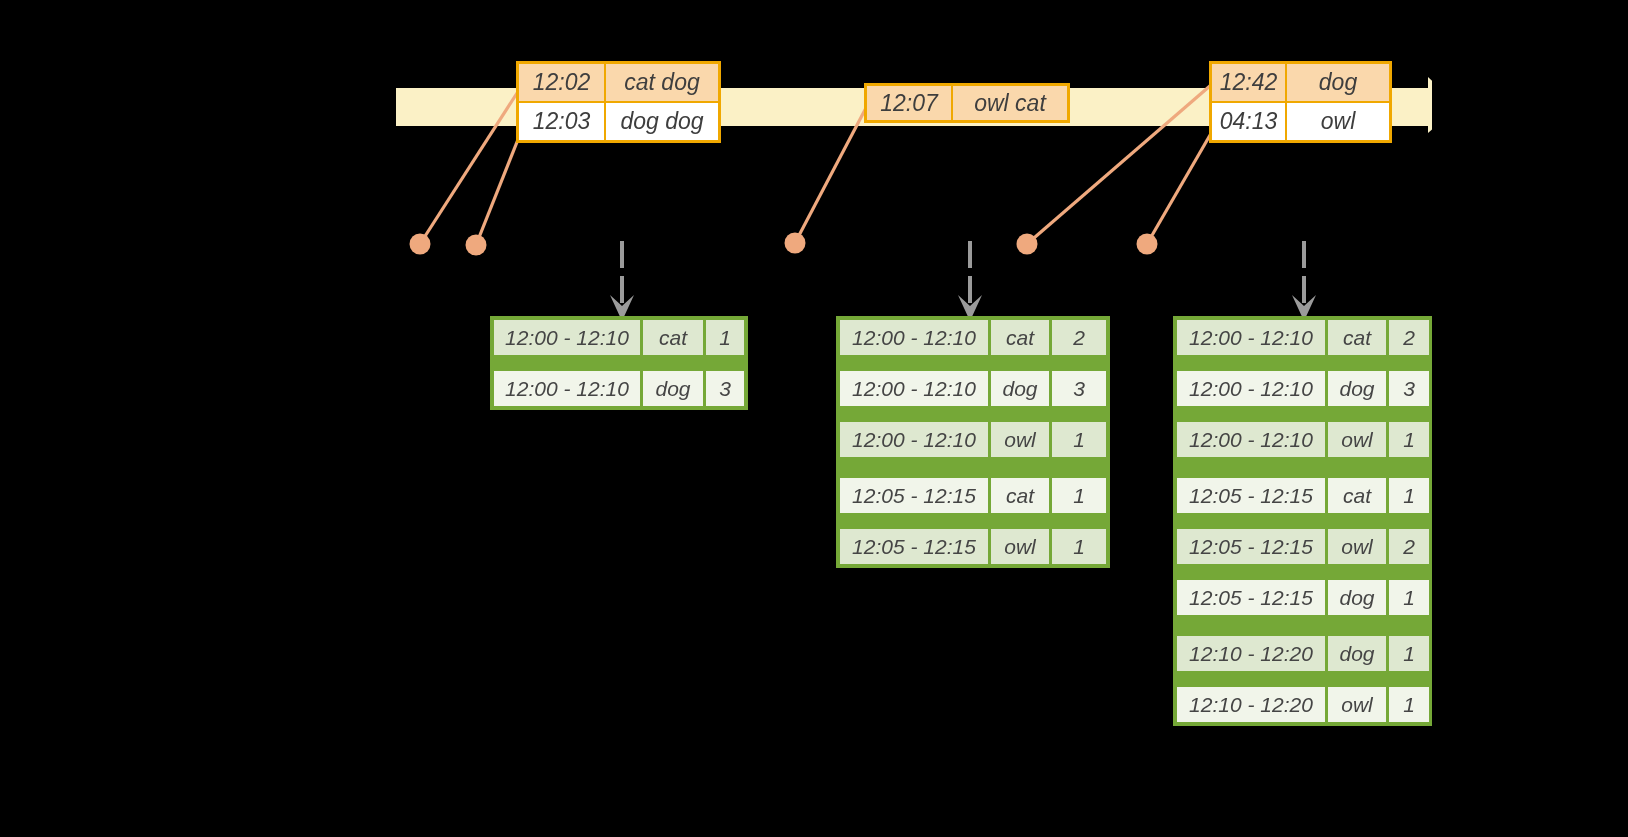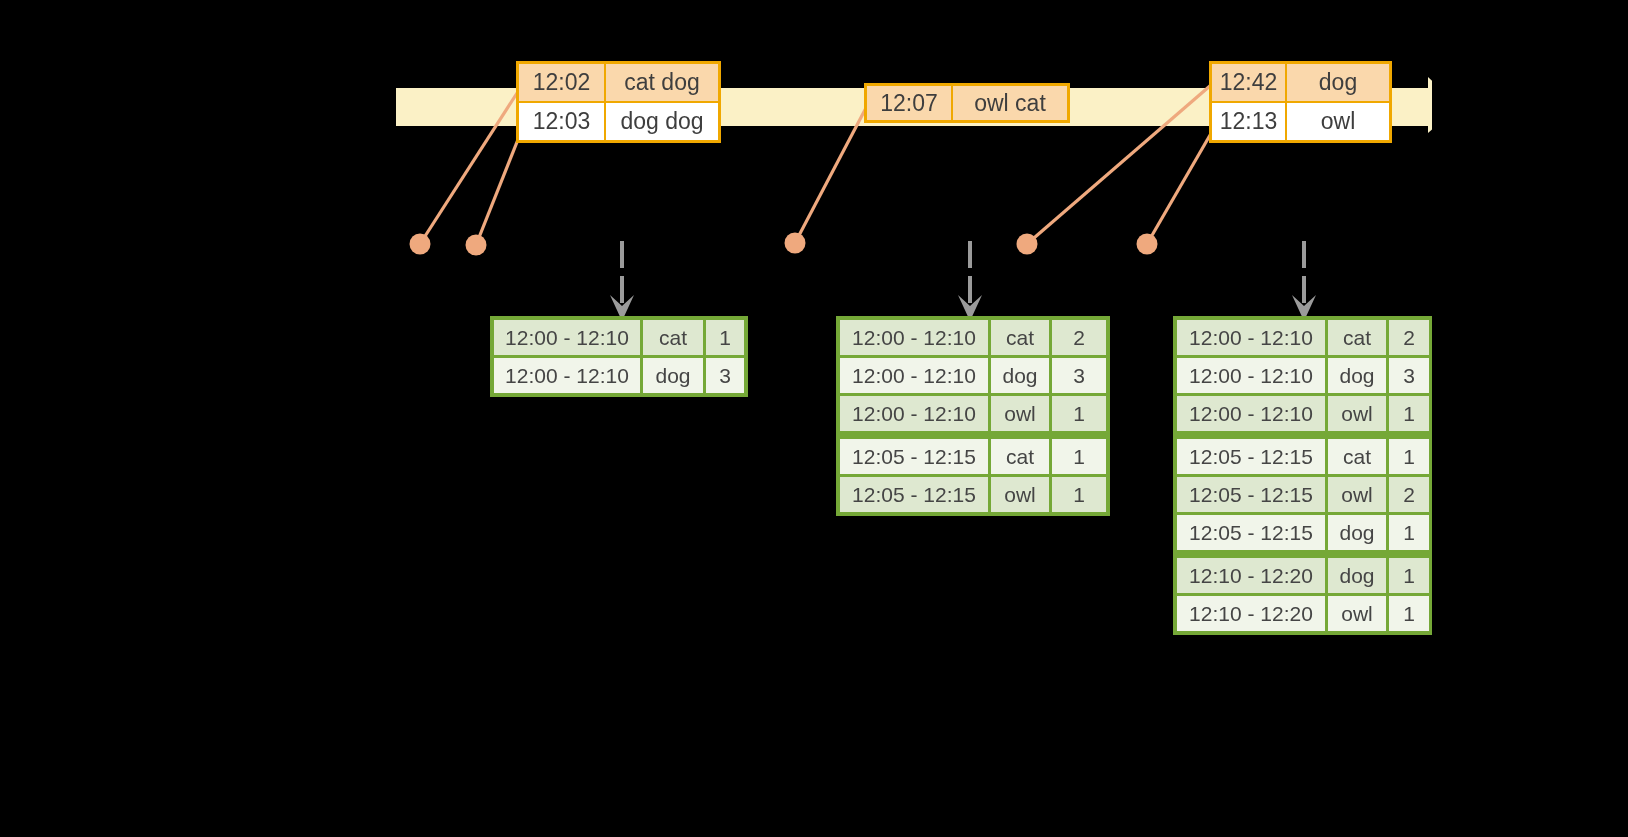--- a/index.html
+++ b/index.html
@@ -1,18 +1,19 @@
 <!DOCTYPE html>
 <html><head>
 <meta charset="utf-8">
 <style>
   html,body{margin:0;padding:0;background:#000;}
   .stage{
     position:relative;width:1432px;height:837px;background:#000;overflow:hidden;
     font-family:"Liberation Sans","DejaVu Sans",sans-serif;
+    font-style:italic;
   }
   svg.canvas{position:absolute;left:0;top:0;z-index:1;}
 
   
   .etable{
     position:absolute;z-index:2;background:#F0A800;padding:3px;
     display:flex;flex-direction:column;gap:2px;
   }
   .erow{display:flex;gap:2px;}
   .ecell{
@@ -22,21 +23,21 @@
   .erow.even .ecell{background:#FAD8AC;}
   .erow.odd  .ecell{background:#ffffff;}
   .et1 .ecell.c-time{width:85px;}  .et1 .ecell.c-words{width:112px;text-align:right;}
   .et2 .ecell.c-time{width:84px;}  .et2 .ecell.c-words{width:114px;}
   .et2 .ecell{height:34px;}
   .et3 .ecell.c-time{width:73px;}  .et3 .ecell.c-words{width:102px;}
 
   
   .rtable{
     position:absolute;z-index:2;background:#75A837;padding:4px;
-    display:flex;flex-direction:column;gap:3px;
+    display:flex;flex-direction:column;gap:16px;
   }
   .rrow{display:flex;gap:3px;}
   .rrow.group-start{margin-top:5px;}
   .rcell{
     display:flex;align-items:center;justify-content:center;
     height:35px;font-size:21px;color:#454545;
   }
   .rrow.even .rcell{background:#DEE8D0;}
   .rrow.odd  .rcell{background:#F1F5EA;}
   .rt1 .rcell.c-window{width:146px;} .rt1 .rcell.c-word{width:60px;} .rt1 .rcell.c-count{width:38px;}
@@ -103,21 +104,21 @@
     </div>
 
   <div class="etable et3" style="left:1209px;top:61px;">
 
       <div class="erow even">
         <div class="ecell c-time">12:42</div>
         <div class="ecell c-words">dog</div>
       </div>
 
       <div class="erow odd">
-        <div class="ecell c-time">12:13</div>
+        <div class="ecell c-time">04:13</div>
         <div class="ecell c-words">owl</div>
       </div>
     </div>
 
   <div class="rtable rt1" style="left:490px;top:316px;">
 
       <div class="rrow even">
         <div class="rcell c-window">12:00 - 12:10</div>
         <div class="rcell c-word">cat</div>
         <div class="rcell c-count">1</div>

